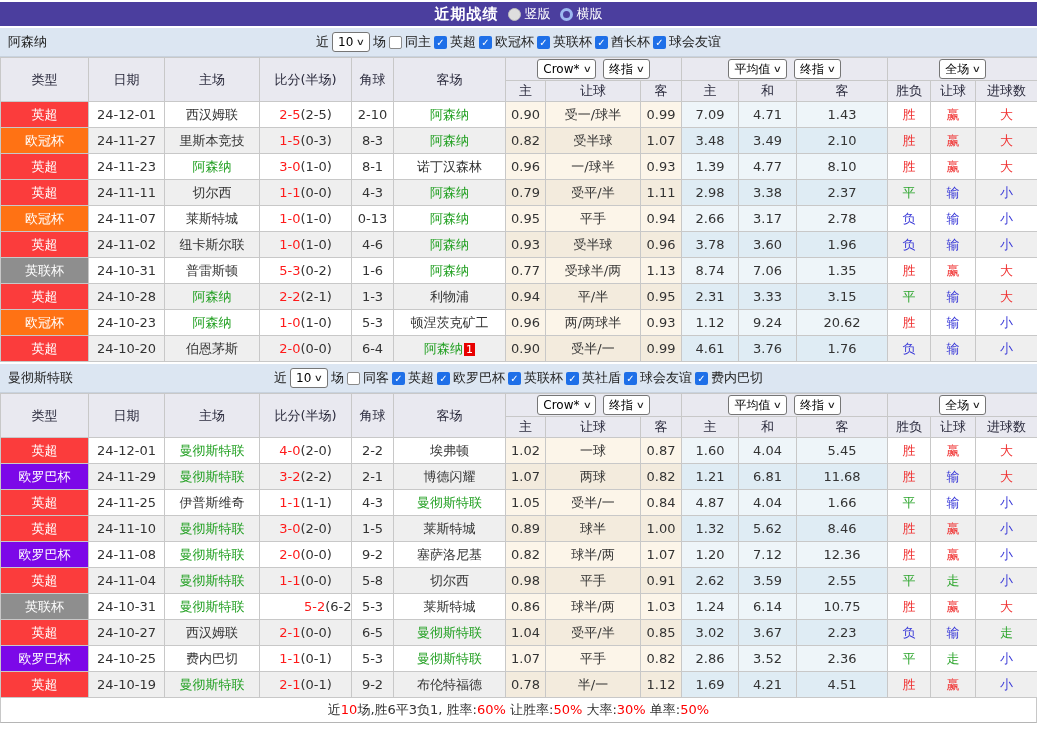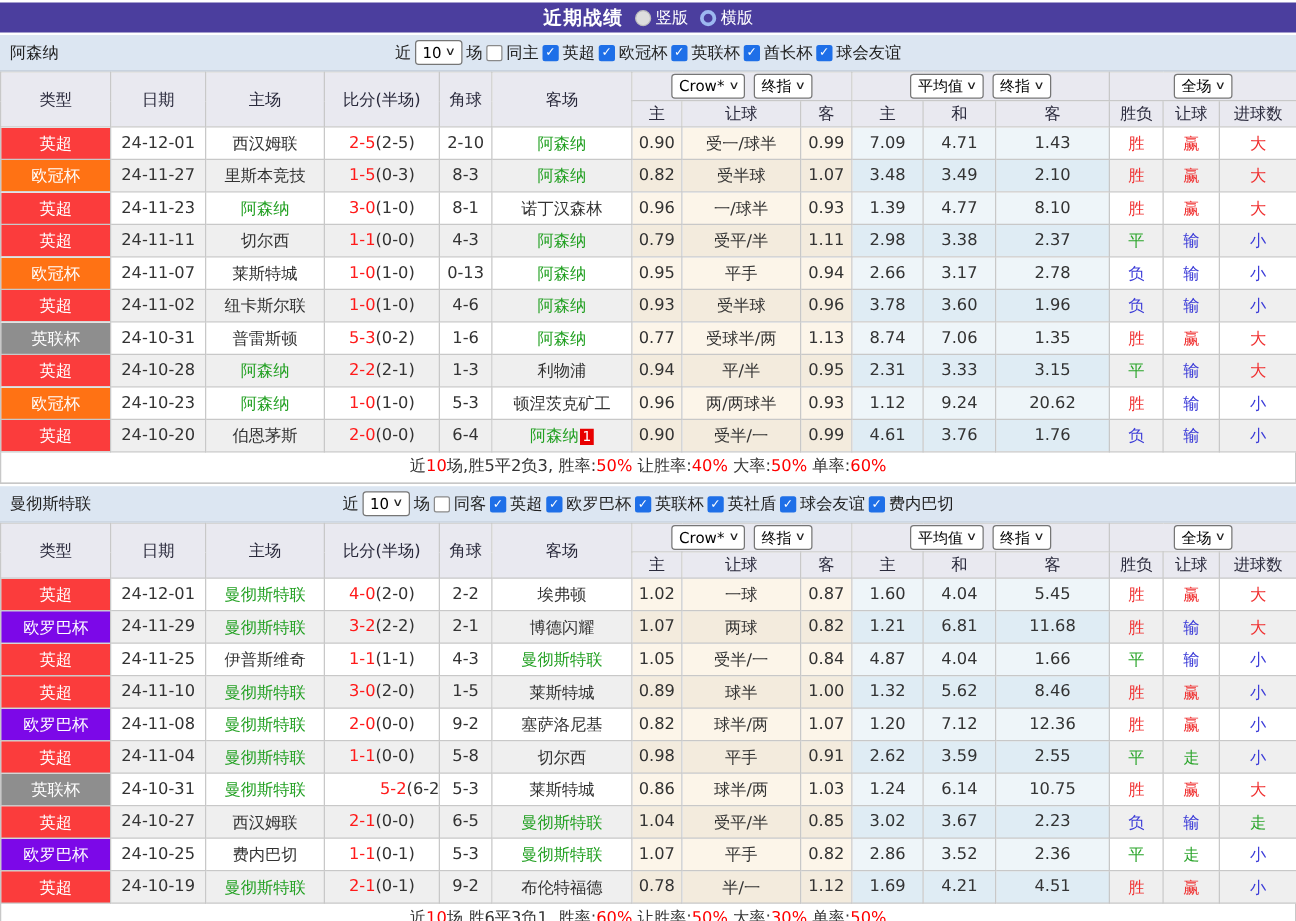--- a/index.html
+++ b/index.html
@@ -317,21 +317,20 @@
           <td class="c">0.99</td>
           <td class="b">4.61</td>
           <td class="b">3.76</td>
           <td class="b">1.76</td>
           <td class="p" style="color: rgb(59, 59, 216);">负</td>
           <td class="p" style="color: rgb(59, 59, 216);">输</td>
           <td class="p" style="color: rgb(59, 59, 216);">小</td>
         </tr>
       </tbody>
     </table>
-    <div class="summary"><span>近</span><span class="red">10</span><span>场,胜5平2负3, 胜率:</span><span class="red">50%</span><span> 让胜率:</span><span class="red">40%</span><span> 大率:</span><span class="red">50%</span><span> 单率:</span><span class="red">60%</span></div>
     <div class="strip">
       <span class="teamname">曼彻斯特联</span>
       <span class="filters">
         <span>近</span>
         <span class="dd">
           <span>10</span>
           <span class="arr">∨</span>
         </span>
         <span>场</span>
         <span class="cbu"></span>

